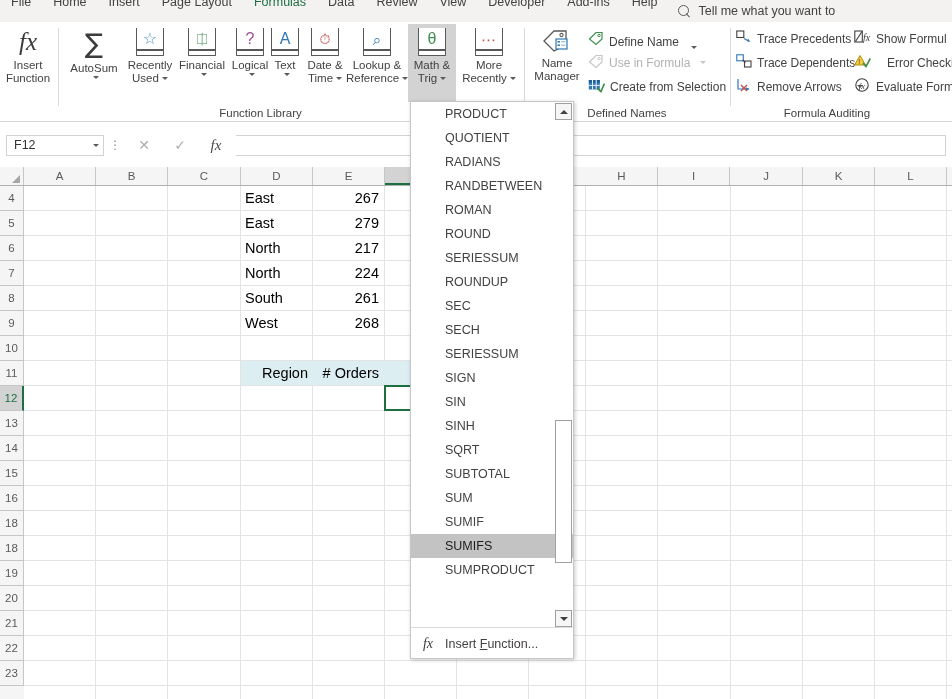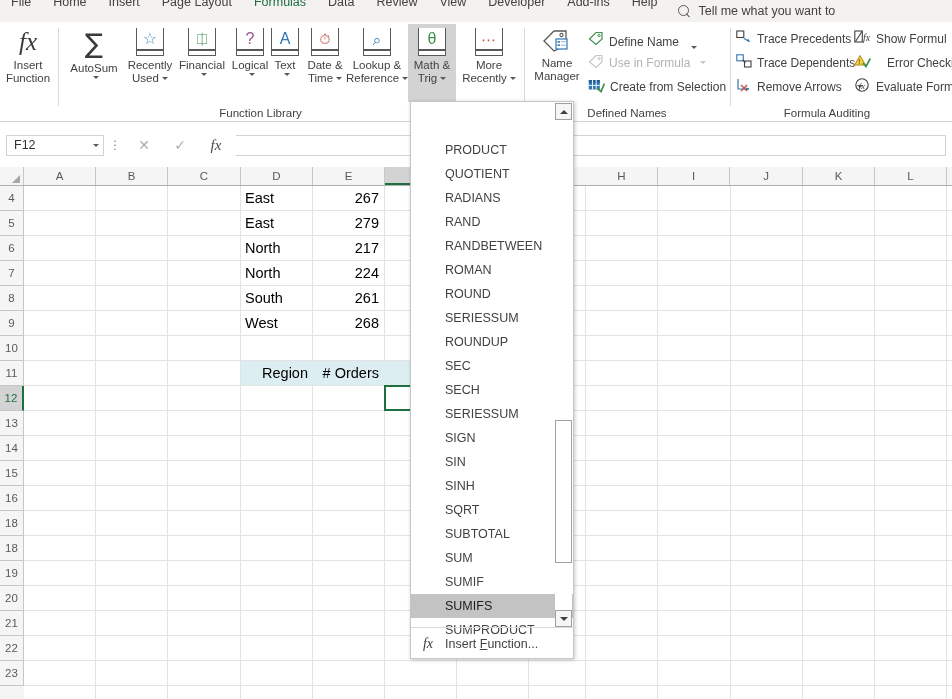--- a/index.html
+++ b/index.html
@@ -160,21 +160,21 @@
   .selbox {
     position: absolute; border: 2px solid #1d6f42; pointer-events: none;
   }
 
   
   .menu {
     position: absolute; left: 410px; top: 101px; width: 164px; height: 558px;
     background: #fff; border: 1px solid #c6c6c6;
     box-shadow: 1px 1px 4px rgba(0,0,0,0.22);
   }
-  .menu-list { position: absolute; left: 0; top: 0; right: 0; height: 525px; overflow: hidden; margin-top: 36px; }
+  .menu-list { position: absolute; left: 0; top: 0; right: 0; height: 525px; overflow: hidden; }
   .mi {
     height: 24px; line-height: 24px; padding-left: 34px;
     font-size: 12.5px; color: #444241; cursor: default; white-space: nowrap;
   }
   .mi.hot { background: #c3c3c3; color: #1b1b1b; }
   .menu-sep { position: absolute; left: 0; right: 0; top: 525px; height: 1px; background: #dcdcdc; }
   .menu-foot {
     position: absolute; left: 0; right: 0; top: 526px; height: 31px;
     display: flex; align-items: center; cursor: default;
   }
@@ -543,21 +543,20 @@
 
       <div class="selbox" style="left:360px;top:199px;width:72px;height:26px;"></div>
     </div>
   </div>
 
   <div class="menu">
     <div class="menu-list">
       <div class="mi">PRODUCT</div>
       <div class="mi">QUOTIENT</div>
       <div class="mi">RADIANS</div>
-      <div class="mi">RAND</div>
       <div class="mi">RANDBETWEEN</div>
       <div class="mi">ROMAN</div>
       <div class="mi">ROUND</div>
       <div class="mi">SERIESSUM</div>
       <div class="mi">ROUNDUP</div>
       <div class="mi">SEC</div>
       <div class="mi">SECH</div>
       <div class="mi">SERIESSUM</div>
       <div class="mi">SIGN</div>
       <div class="mi">SIN</div>

